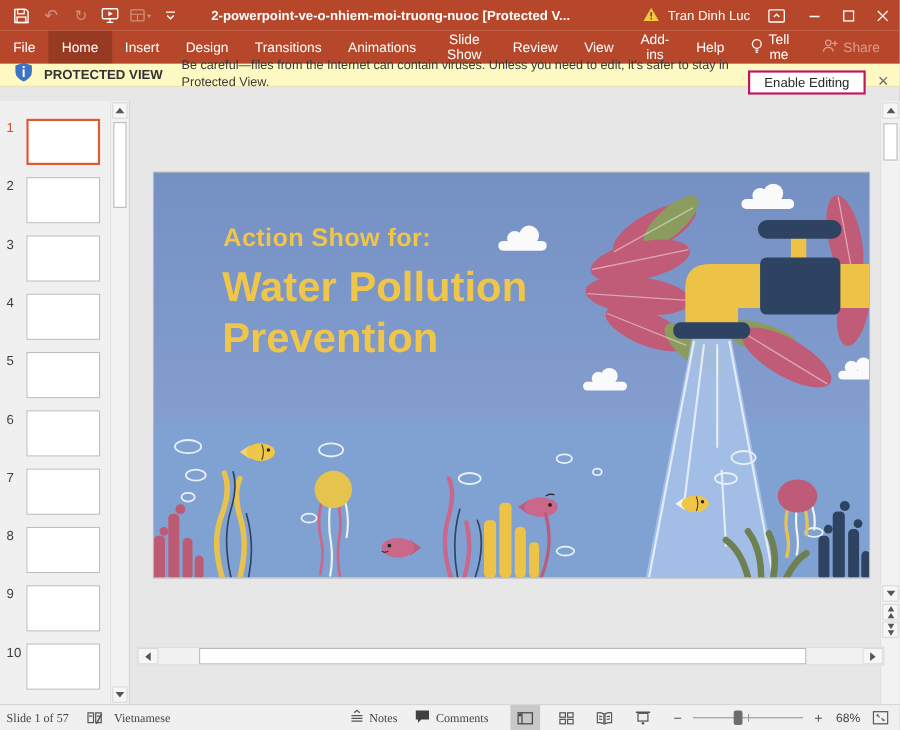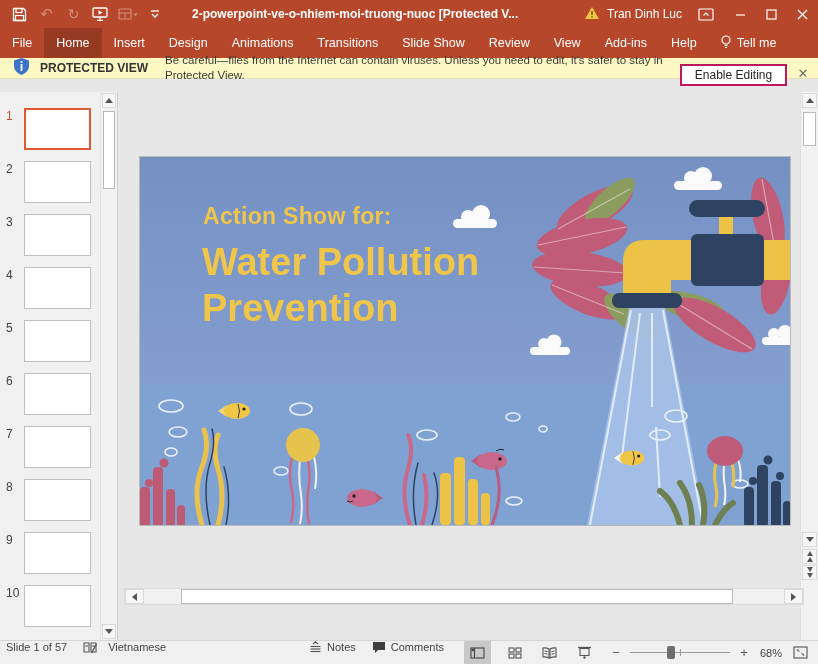--- a/index.html
+++ b/index.html
@@ -149,21 +149,21 @@
   .dbl .tri-up, .dbl .tri-down { border-left-width:3.5px; border-right-width:3.5px; }
 
   .hscroll { position:absolute; left:5px; right:14px; top:496px; height:17px; background:#F1F1F1; border:1px solid #DCDCDC; }
   .hs-left, .hs-right { position:absolute; top:0; width:19px; height:15px; background:#F6F6F6; border:1px solid #D9D9D9; display:flex; align-items:center; justify-content:center; }
   .hs-left { left:0; } .hs-right { right:0; }
   .hs-thumb { position:absolute; left:56px; top:0; width:552px; height:15px; background:#fff; border:1px solid #B9B9B9; }
 
   
   .statusbar { position:absolute; left:0; right:0; bottom:0; height:24px; background:#F0F0F0;
                border-top:1px solid #D6D6D6; display:flex; align-items:center; font-size:11px; color:#444; }
-  .sb-item { display:flex; align-items:flex-start; gap:5px; padding:0 8px; height:100%; }
+  .sb-item { display:flex; align-items:center; gap:5px; padding:0 8px; height:100%;font-family:Liberation Serif, serif; }
   .sb-right { margin-left:auto; display:flex; align-items:center; height:100%; }
   .view-btn { width:27px; height:100%; display:flex; align-items:center; justify-content:center; }
   .view-btn.sel { background:#C8C8C8; }
   .zoom-out, .zoom-in { width:16px; text-align:center; font-size:13px; color:#555; }
   .zoom-track { width:100px; height:1px; background:#9A9A9A; position:relative; margin:0 6px; }
   .zoom-tick { position:absolute; left:50%; top:-3px; width:1px; height:7px; background:#9A9A9A; }
   .zoom-thumb { position:absolute; left:37px; top:-6px; width:8px; height:13px; background:#6D6D6D; border-radius:2px; }
   .zoom-pct { width:34px; text-align:right; padding-right:4px; }
   .fit-btn { width:28px; height:100%; display:flex; align-items:center; justify-content:center; margin-right:4px; }
 </style>
@@ -242,36 +242,47 @@
           </svg>
       </span>
     </div>
   </div>
 
   <div class="ribbon">
     <span class="rtab">File</span>
     <span class="rtab active">Home</span>
     <span class="rtab">Insert</span>
     <span class="rtab">Design</span>
+    <span class="rtab">Transitions</span>
     <span class="rtab">Animations</span>
-    <span class="rtab">Transitions</span>
     <span class="rtab">Slide Show</span>
     <span class="rtab">Review</span>
     <span class="rtab">View</span>
     <span class="rtab">Add-ins</span>
     <span class="rtab">Help</span>
     <span class="tellme">
       <span>
         <svg width="12" height="14" viewBox="0 0 12 14">
             <circle cx="6" cy="5" r="4" fill="none" stroke="#fff" stroke-width="1.2"></circle>
             <line x1="4.5" y1="10.5" x2="7.5" y2="10.5" stroke="#fff" stroke-width="1.2"></line>
             <line x1="5" y1="12.5" x2="7" y2="12.5" stroke="#fff" stroke-width="1.2"></line>
           </svg>
       </span>
       <span>Tell me</span>
+    </span>
+    <span class="share">
+      <span>
+        <svg width="15" height="13" viewBox="0 0 15 13">
+            <circle cx="6" cy="4" r="2.5" fill="none" stroke="#DD9B89" stroke-width="1.2"></circle>
+            <path d="M1.5 12 q0.5 -4 4.5 -4 q4 0 4.5 4" fill="none" stroke="#DD9B89" stroke-width="1.2"></path>
+            <line x1="12" y1="2" x2="12" y2="7" stroke="#DD9B89" stroke-width="1.2"></line>
+            <line x1="9.5" y1="4.5" x2="14.5" y2="4.5" stroke="#DD9B89" stroke-width="1.2"></line>
+          </svg>
+      </span>
+      <span>Share</span>
     </span>
   </div>
 
   <div class="banner">
     <span class="shield">
       <svg width="17" height="19" viewBox="0 0 17 19">
           <path d="M8.5 1 L16 3.5 V9 q0 6 -7.5 9 Q1 15 1 9 V3.5 Z" fill="#3C74C5"></path>
           <rect x="7.6" y="4" width="1.8" height="1.8" fill="#fff"></rect>
           <rect x="7.6" y="7" width="1.8" height="7" fill="#fff"></rect>
         </svg>

